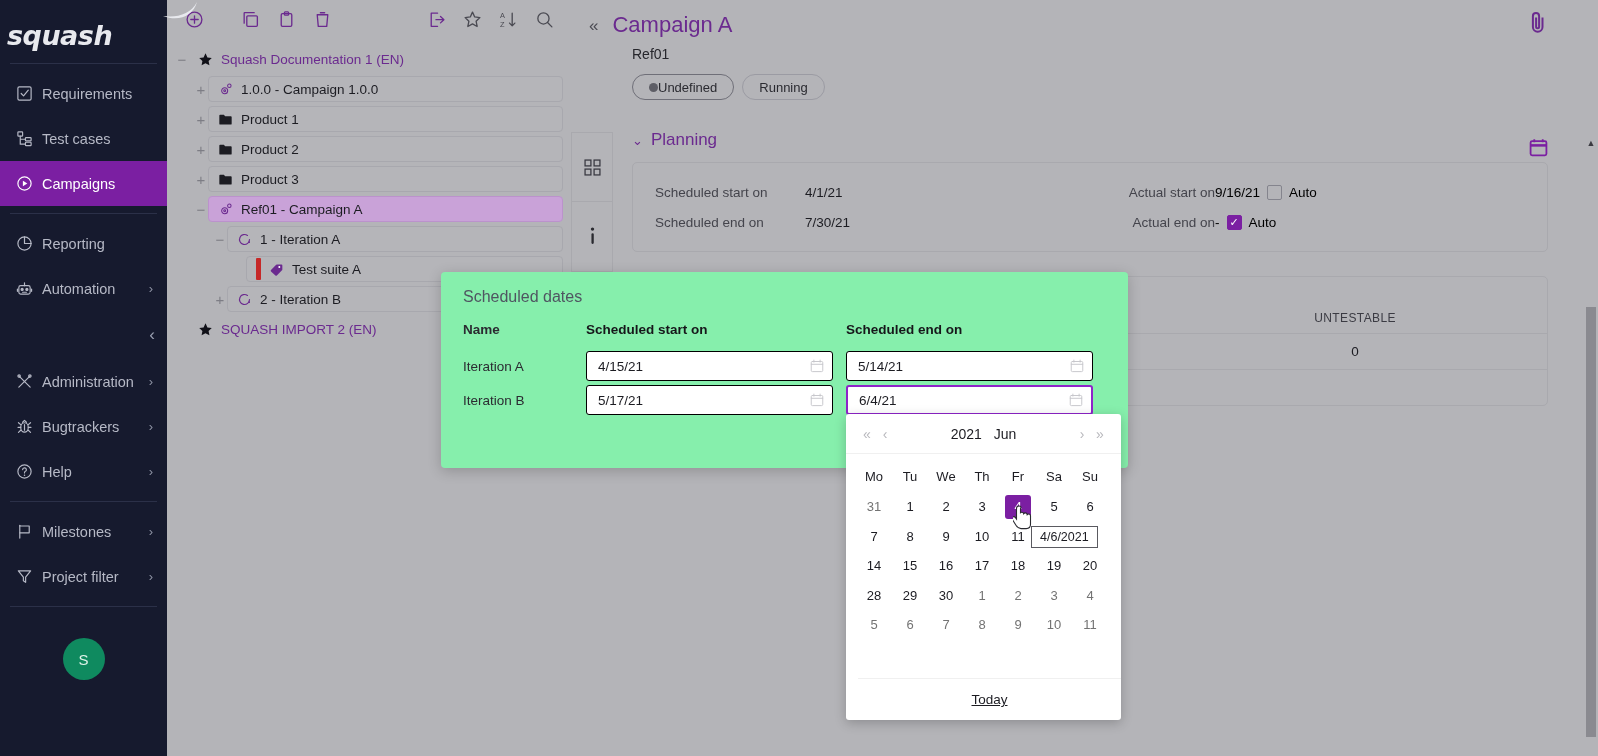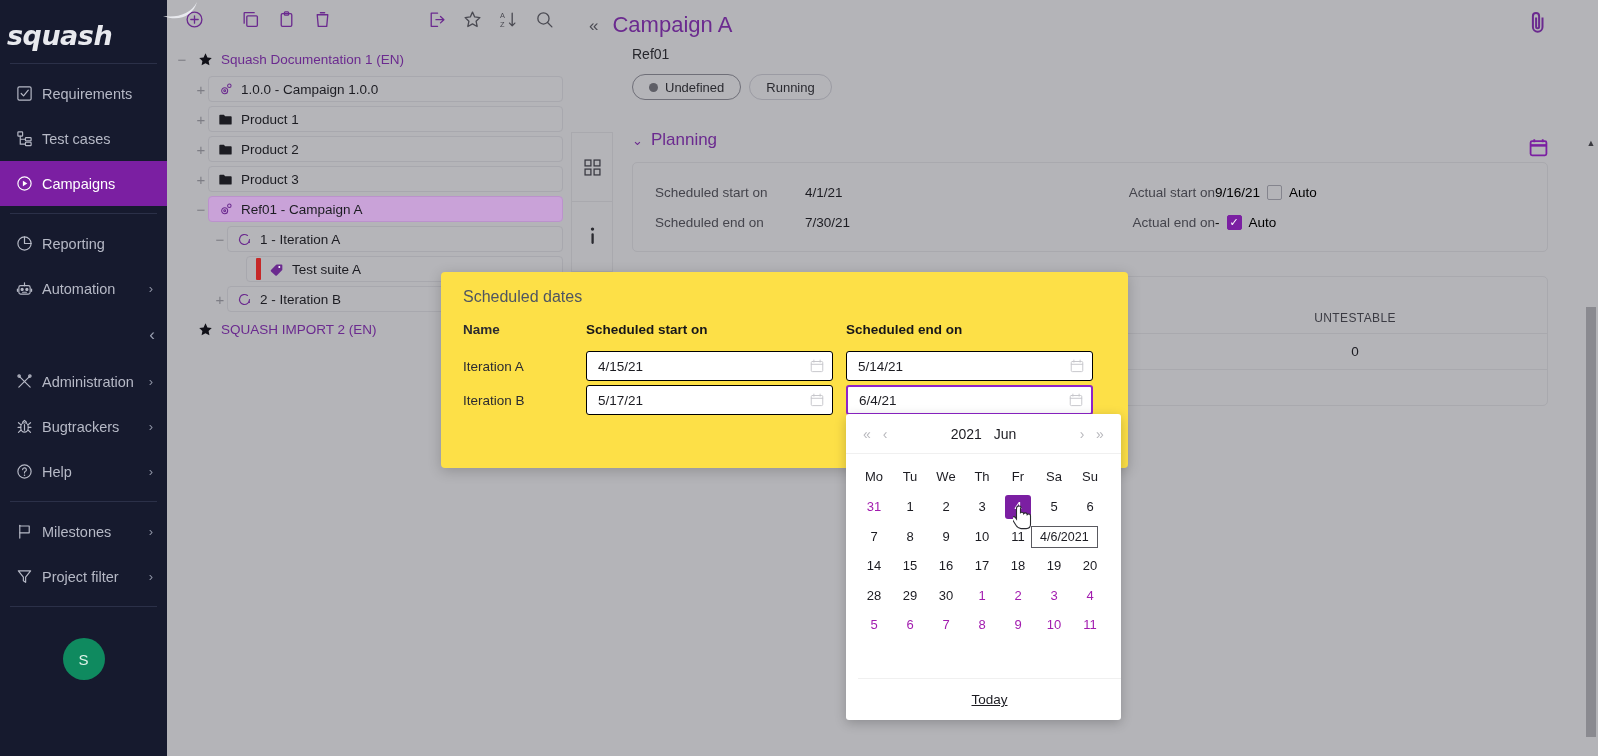--- a/index.html
+++ b/index.html
@@ -86,21 +86,21 @@
   .rail-btn:first-child { border-top: 1px solid #a9a9ae; }
 
   #page-head { padding: 12px 0 0 18px; display: flex; align-items: flex-start; }
   #collapse-main { color: #4a4a52; font-size: 17px; margin-right: 14px; margin-top: 4px; cursor: pointer; }
   #page-title { font-size: 22px; color: #6b2a8f; }
   #paperclip { position: absolute; right: 50px; top: 10px; cursor: pointer; }
   #ref-line { margin-left: 61px; margin-top: 8px; font-size: 14px; color: #26262c; }
   #status-pills { margin-left: 61px; margin-top: 12px; display: flex; gap: 8px; }
   .pill {
     height: 26px; border-radius: 13px; border: 1px solid #6f6f78;
-    display: flex; align-items: center; gap: 7px; padding: 0 16px;
+    display: flex; align-items: center; padding: 0 16px;
     font-size: 13px; color: #2a2a30; cursor: pointer;
   }
   .pill.soft { border-color: #9b9ba3; }
   .dot { width: 9px; height: 9px; border-radius: 50%; background: #5e5e66; }
 
   #planning-head {
     margin-left: 61px; margin-top: 30px; display: flex; align-items: center;
     font-size: 17px; color: #6b2a8f;
   }
   #planning-head .chev { margin-right: 8px; font-size: 13px; }
@@ -137,21 +137,21 @@
   }
 
   
   #vscroll { position: absolute; right: 0; top: 0; width: 14px; height: 756px; background: #b4b4b8; }
   #vscroll .up { position: absolute; top: 138px; left: 2px; width: 10px; text-align: center; font-size: 9px; color: #3a3a40; }
   #vscroll .thumb { position: absolute; top: 307px; left: 2px; width: 10px; height: 430px; background: #8a8a90; }
 
   
   #modal {
     position: absolute; left: 441px; top: 272px; width: 687px; height: 196px;
-    background: #fde047; border-radius: 4px; box-shadow: 0 3px 14px rgba(0,0,0,.2);
+    background: #86efac; border-radius: 4px; box-shadow: 0 3px 14px rgba(0,0,0,.2);
     z-index: 50;
   }
   #modal-title { padding: 16px 22px 12px 22px; font-size: 16px; color: #4f5561; }
   #modal-body { padding: 4px 22px 0 22px; }
   .dt-head { display: flex; font-size: 13.5px; font-weight: 700; color: #16161a; padding-bottom: 12px; align-items: flex-end; }
   .dt-row { display: flex; align-items: center; height: 34px; }
   .c-name { width: 123px; font-size: 13.5px; color: #2b2b31; flex: 0 0 123px; }
   .c-field { width: 260px; flex: 0 0 260px; padding-right: 13px; }
   .dt-head .c-field { padding-right: 13px; }
   .date-input {
@@ -175,21 +175,21 @@
   .dp-nav { color: #b8b8bd; cursor: pointer; font-size: 14px; width: 18px; text-align: center; }
   #dp-label { flex: 1; text-align: center; }
   #dp-label span { margin: 0 4px; }
   #dp-grid { padding: 6px 10px 0 10px; }
   .dp-week { display: flex; }
   .dp-cell {
     width: 36px; height: 29.5px; display: flex; align-items: center; justify-content: center;
     font-size: 13px; color: #1c1c22; cursor: pointer; position: relative;
   }
   .dp-cell.hdr { color: #1c1c22; cursor: default; height: 32px; }
-  .dp-cell.mute { color: #a21caf; }
+  .dp-cell.mute { color: #737373; }
   .dp-cell .day-box {
     width: 26px; height: 24px; display: flex; align-items: center; justify-content: center;
     border-radius: 3px;
   }
   .dp-cell.sel .day-box { background: #7b1fa2; color: #fff; }
   #dp-foot {
     position: absolute; bottom: 0; left: 12px; right: 0; height: 42px;
     border-top: 1px solid #f0f0f0; display: flex; align-items: center; justify-content: center;
   }
   #dp-today { font-size: 13.5px; color: #1c1c22; text-decoration: underline; cursor: pointer; }

